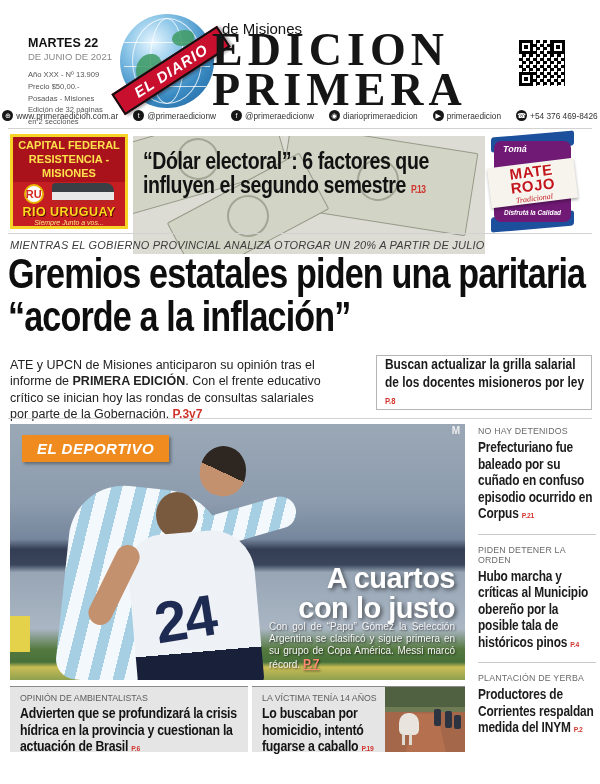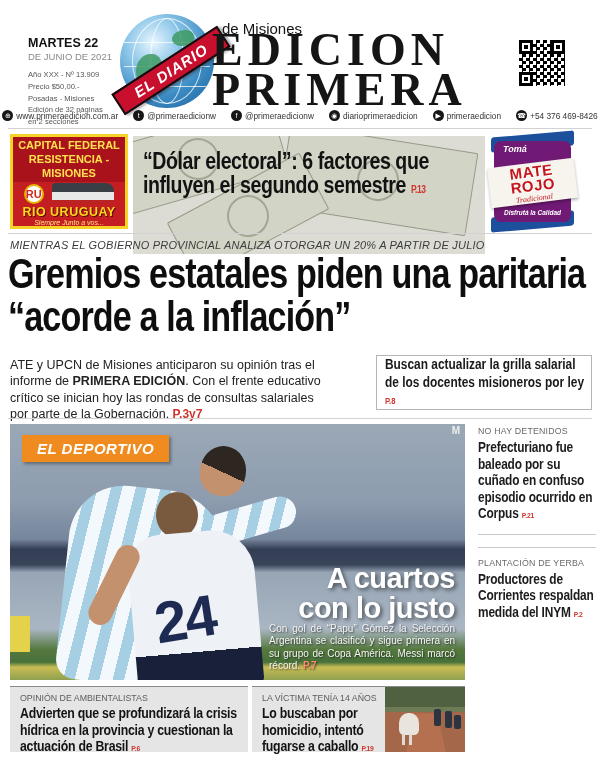--- a/index.html
+++ b/index.html
@@ -125,21 +125,21 @@
     background:#c4916f; transform:rotate(26deg); }
   .sport-label { position:absolute; left:12px; top:11px; background:#ef8b1f; color:#fff;
     font-style:italic; font-weight:800; font-size:15px; padding:5px 15px; letter-spacing:.5px;
     box-shadow:2px 2px 3px rgba(0,0,0,.35); }
   .wm { position:absolute; right:5px; top:1px; color:#eee; font-size:10px; font-weight:bold; }
   .photo-head { position:absolute; right:10px; bottom:56px; text-align:right; color:#fff;
     font-size:29px; font-weight:800; line-height:1.03; letter-spacing:-.5px;
     text-shadow:2px 2px 4px rgba(0,0,0,.55); }
   .photo-cap { position:absolute; right:10px; bottom:8px; width:186px; color:#f4f4f4;
     font-size:10px; line-height:1.22; text-align:justify; text-shadow:1px 1px 2px rgba(0,0,0,.65); }
-  .photo-cap .pref { color:#ff8a70; font-size:10px; }
+  .photo-cap .pref { color:#ff8a70; font-size:12px;text-decoration:underline; }
 
   
   .rightcol { left:478px; top:426px; width:118px; }
   .rc-kicker { font-size:8.8px; color:#6a6a6a; letter-spacing:.2px; }
   .rc-head-wrap { width:139px; transform:scale(.85,1); transform-origin:0 0; }
   .rc-head { font-size:14px; font-weight:bold; line-height:1.18; color:#1c1c1c; margin-top:3px; letter-spacing:-.2px; }
   .rc-head .pref { font-size:8px; }
   .rc-hr { border:none; border-top:1px solid #c9c9c9; margin:12px 0 10px 0; }
 
   
@@ -309,20 +309,26 @@
 
     <div>
       <div class="rc-kicker">NO HAY DETENIDOS</div>
       <div class="rc-head-wrap">
           <div class="rc-head"><span>Prefecturiano fue baleado por su cuñado en confuso episodio ocurrido en Corpus </span><span class="pref">P.21</span></div>
         </div>
     </div>
 
     <hr class="rc-hr">
 
+    <div>
+      <div class="rc-kicker">PIDEN DETENER LA ORDEN</div>
+      <div class="rc-head-wrap">
+          <div class="rc-head"><span>Hubo marcha y críticas al Municipio obereño por la posible tala de históricos pinos </span><span class="pref">P.4</span></div>
+        </div>
+    </div>
 
     <hr class="rc-hr">
 
     <div>
       <div class="rc-kicker">PLANTACIÓN DE YERBA</div>
       <div class="rc-head-wrap">
           <div class="rc-head"><span>Productores de Corrientes respaldan medida del INYM </span><span class="pref">P.2</span></div>
         </div>
     </div>
 

